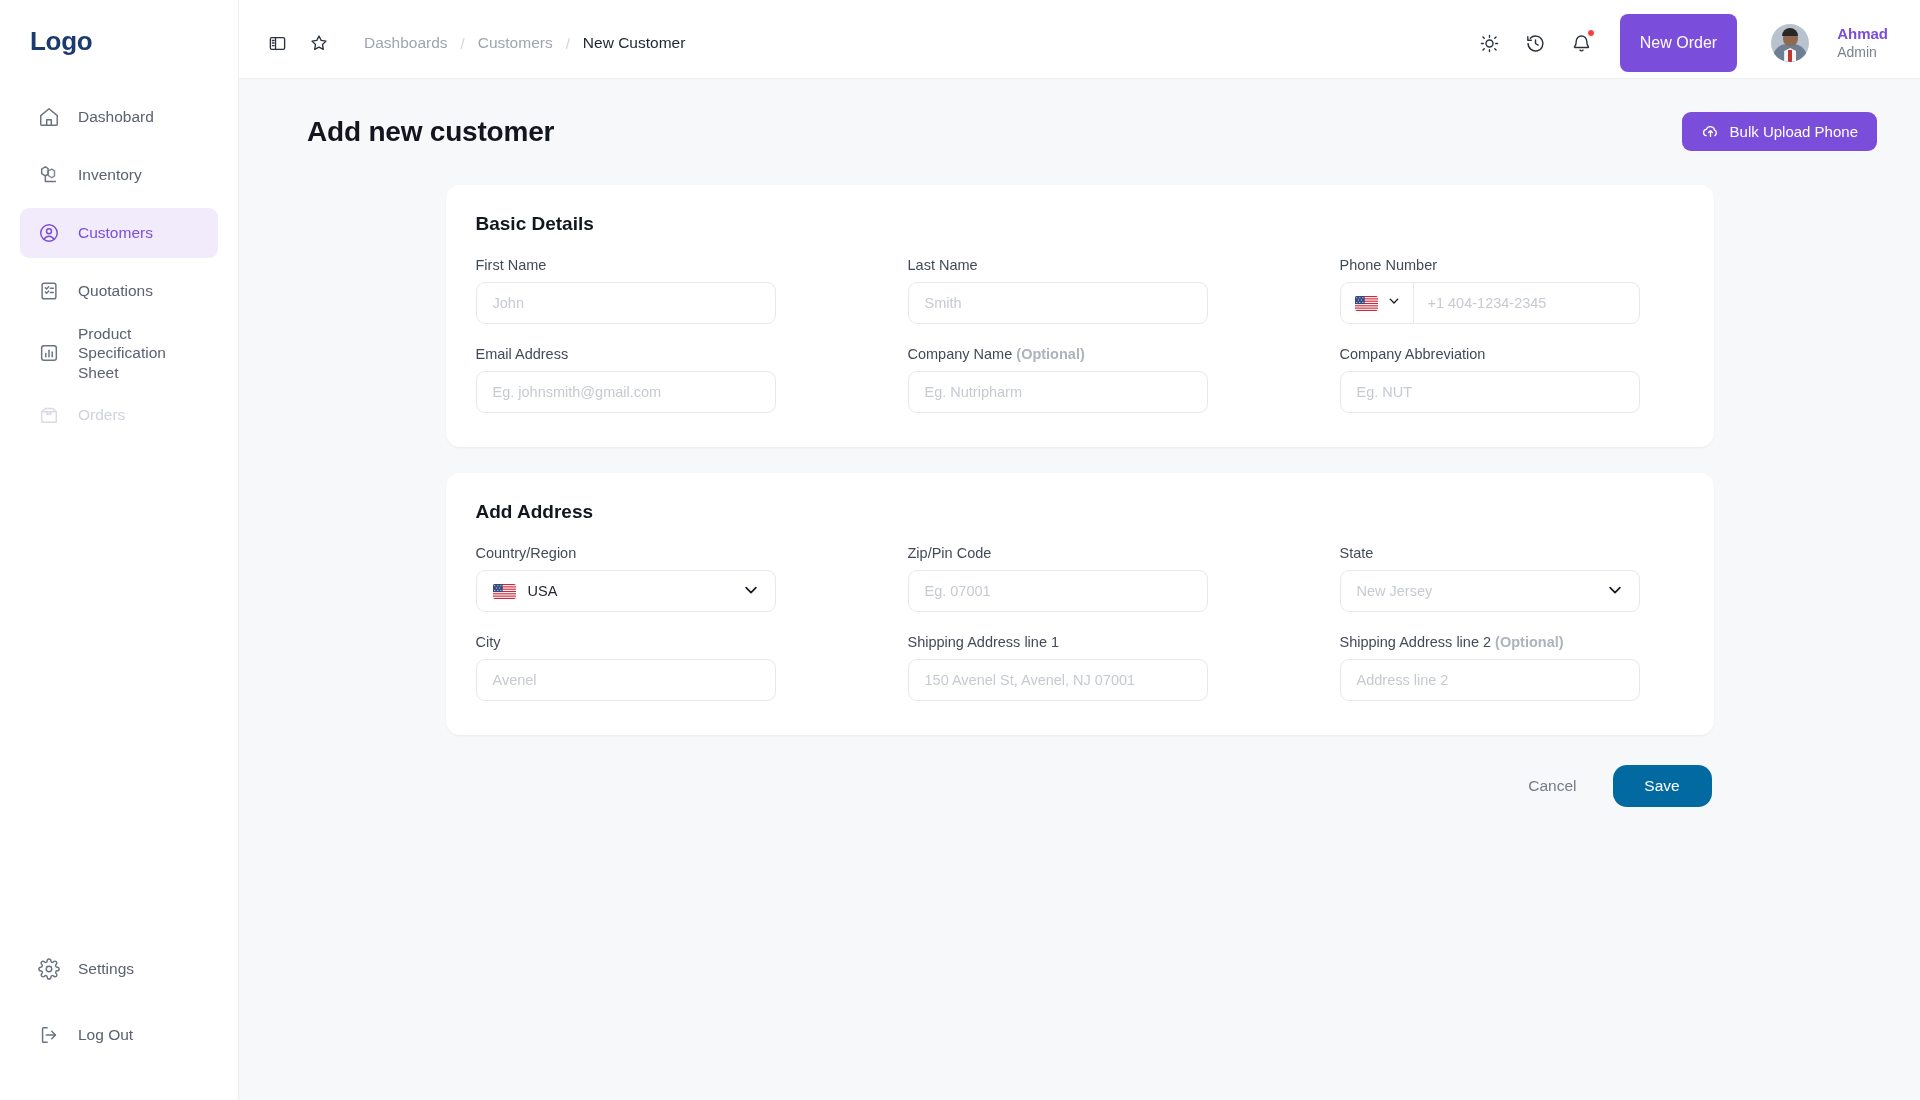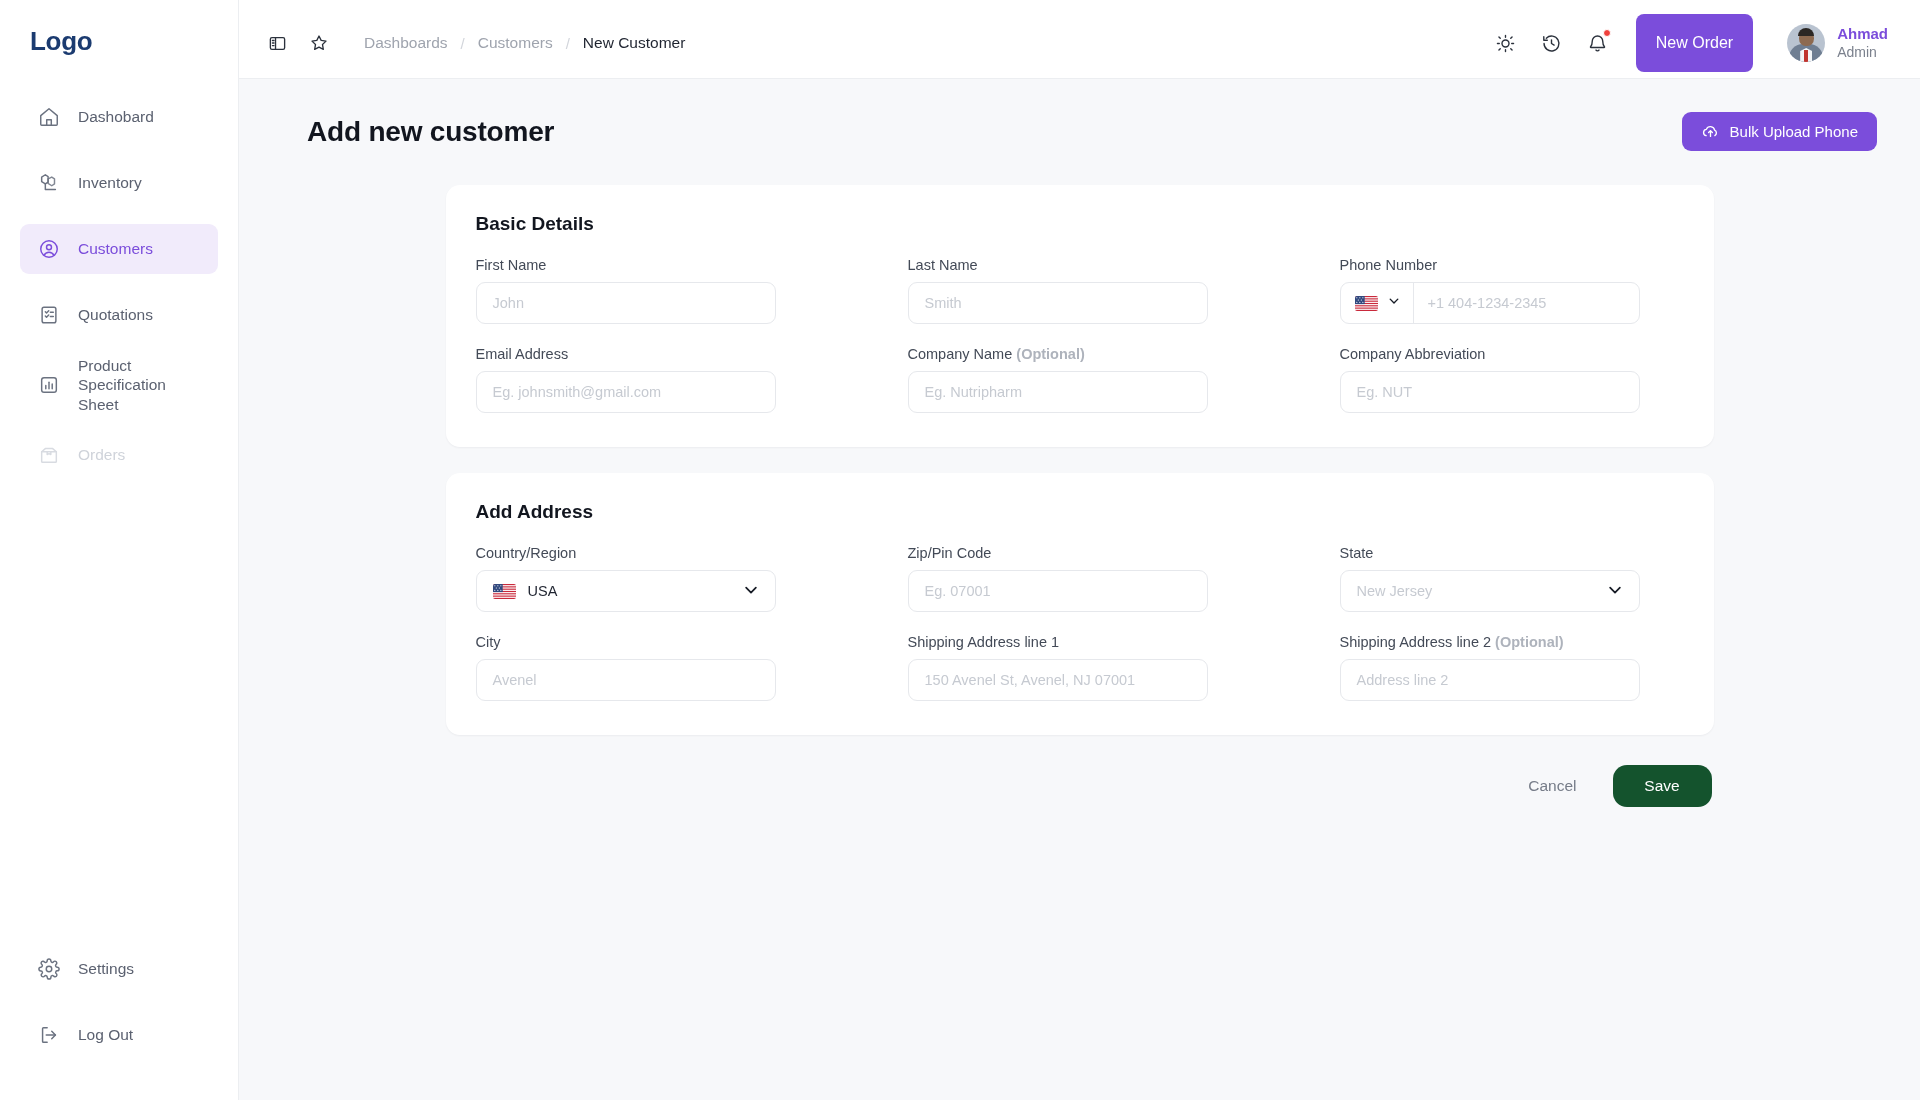--- a/index.html
+++ b/index.html
@@ -19,21 +19,21 @@
     display: flex; flex-direction: column;
     flex: 0 0 239px;
     position: relative;
   }
   .logo {
     font-size: 26px; font-weight: bold;
     color: #1b3b70; letter-spacing: -0.3px;
     padding: 28px 0 0 30px;
     line-height: 1;
   }
-  .nav { margin-top: 38px; padding: 0 20px; display: flex; flex-direction: column; gap: 16px; }
+  .nav { margin-top: 38px; padding: 0 20px; display: flex; flex-direction: column; gap: 8px; }
   .nav-item {
     display: flex; align-items: center; gap: 17px;
     height: 50px; padding: 0 17px;
     border-radius: 9px;
     color: #5b6170; font-size: 15.5px;
     cursor: pointer;
     line-height: 1.25;
   }
   .nav-item .ico { width: 24px; height: 24px; flex: 0 0 24px; display: flex; align-items: center; justify-content: center; }
   .nav-item.multiline { height: 58px; align-items: center; }
@@ -68,21 +68,21 @@
     width: 8px; height: 8px; border-radius: 50%;
     background: #f0403c; border: 1.5px solid #fff;
   }
   .new-order-btn {
     background: #7b4ddb; color: #fff;
     font-size: 16px; font-weight: normal;
     border: none; border-radius: 8px;
     height: 58px; padding: 0 20px;
     cursor: pointer; margin-left: 6px;
   }
-  .user { display: flex; align-items: center; gap: 12px; margin-left: 16px; cursor: pointer; }
+  .user { display: flex; align-items: center; gap: 28px; margin-left: 16px; cursor: pointer; }
   .avatar {
     width: 38px; height: 38px; border-radius: 50%;
     overflow: hidden; flex: 0 0 38px;
     background: #b9c3d0; position: relative;
   }
   .avatar .head { position:absolute; width:15px; height:16px; border-radius:50% 50% 45% 45%; background:#8d6a50; left:11.5px; top:6px; }
   .avatar .hair { position:absolute; width:16px; height:8px; border-radius:8px 8px 0 0; background:#2b2724; left:11px; top:4px; }
   .avatar .body { position:absolute; width:34px; height:18px; border-radius:14px 14px 0 0; background:#6f7e92; left:2px; bottom:0; }
   .avatar .shirt { position:absolute; width:12px; height:14px; background:#f3f5f7; left:13px; bottom:0; clip-path: polygon(50% 0, 100% 22%, 100% 100%, 0 100%, 0 22%); }
   .avatar .tie { position:absolute; width:4px; height:12px; background:#c0352f; left:17px; bottom:0; }
@@ -149,21 +149,21 @@
     padding: 0 12px 0 14px; height: 100%;
     border-right: 1px solid #e6e8ec; cursor: pointer;
   }
   .phone-num { flex: 1; padding: 0 14px; font-size: 14.5px; color: #c6cad1; cursor: text; }
 
   .flag { width: 23px; height: 15px; border-radius: 2px; overflow: hidden; flex: 0 0 23px; display:block; }
 
   .actions { display: flex; align-items: center; justify-content: flex-end; gap: 14px; margin-top: 30px; padding-right: 2px; }
   .cancel-btn { background: none; border: none; font-size: 15.5px; color: #767c88; padding: 10px 22px; cursor: pointer; }
   .save-btn {
-    background: #14532d; color: #fff; border: none;
+    background: #0369a1; color: #fff; border: none;
     border-radius: 14px; height: 42px; width: 99px;
     font-size: 15.5px; cursor: pointer;
   }
 </style>
 </head>
 <body>
 
 <div class="app">
 
   <aside class="sidebar">

